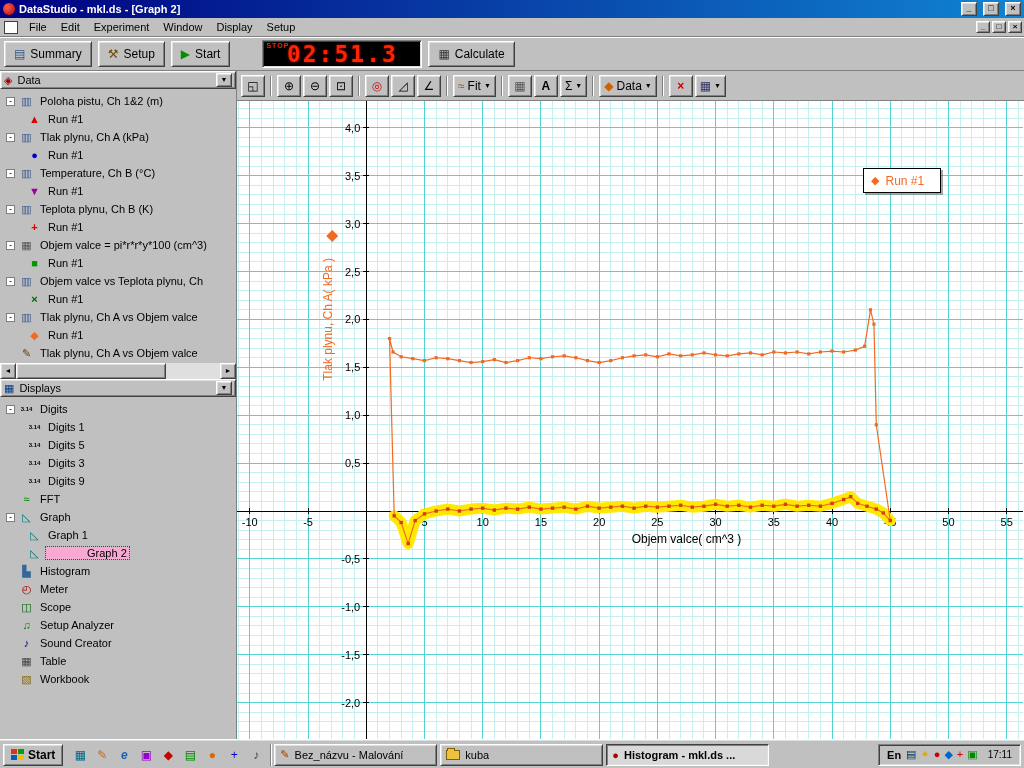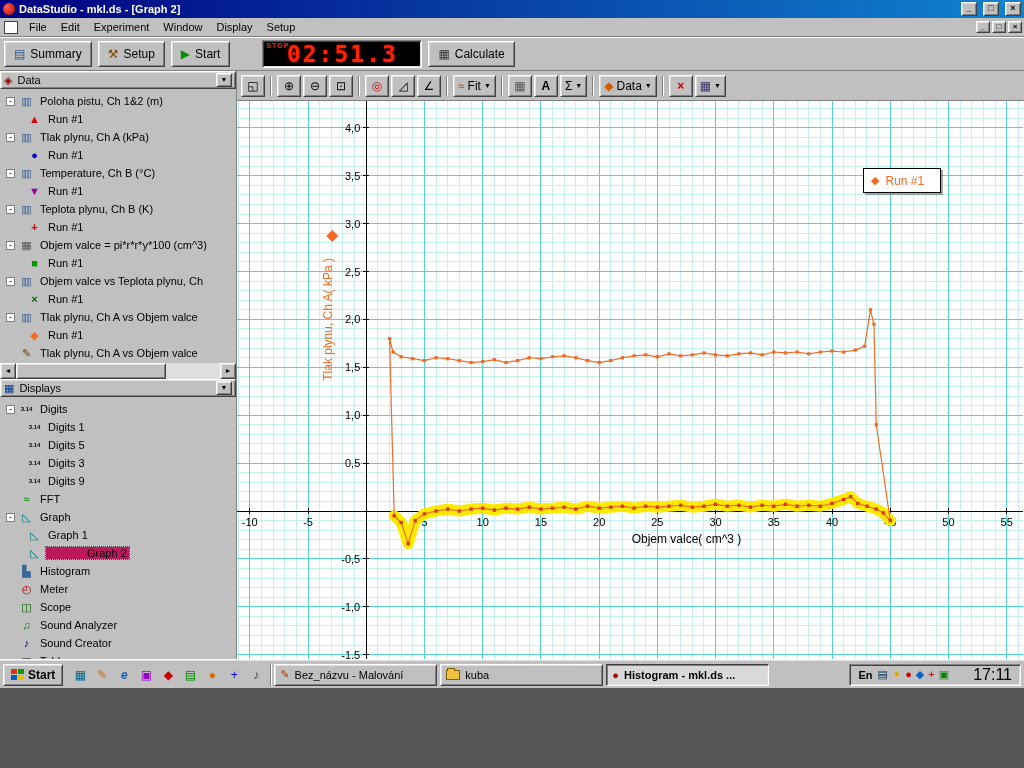--- a/index.html
+++ b/index.html
@@ -1,17 +1,17 @@
 <!DOCTYPE html>
 <html><head>
 <meta charset="utf-8">
 <style>
   * { margin:0; padding:0; box-sizing:border-box; font-family:"Liberation Sans",sans-serif; cursor:default; }
   html,body { background:#555; }
-  #screen { position:relative; width:1024px; height:688px; background:#c0c0c0; overflow:hidden; font-size:11px; color:#000; }
+  #screen { position:relative; width:1024px; height:768px; background:#c0c0c0; overflow:hidden; font-size:11px; color:#000; }
 
   .raised { background:#c0c0c0; border:1px solid; border-color:#ffffff #404040 #404040 #ffffff;
             box-shadow:inset 1px 1px 0 #dfdfdf, inset -1px -1px 0 #808080; }
   .sunken { border:1px solid; border-color:#808080 #ffffff #ffffff #808080;
             box-shadow:inset 1px 1px 0 #404040, inset -1px -1px 0 #dfdfdf; }
 
   
   .titlebar { height:18px; background:linear-gradient(90deg,#000080,#1084d0); display:flex; align-items:center;
               padding:0 3px; color:#fff; font-weight:bold; gap:4px; }
   .app-ico { width:12px; height:12px; border-radius:50%; background:radial-gradient(circle at 35% 35%, #ff6050, #b00000); flex:0 0 auto; }
@@ -42,21 +42,21 @@
   .tree { overflow:hidden; padding-top:3px; }
   #data-tree { height:274px; flex:0 0 auto; }
   #displays-tree { flex:1; }
   .tree-row { height:18px; display:flex; align-items:center; gap:4px; padding-left:6px; white-space:nowrap; overflow:hidden; }
   .tree-row.child { padding-left:27px; }
   .expand-box { width:9px; height:9px; flex:0 0 auto; background:#fff; border:1px solid #808080; font-size:9px; line-height:7px; text-align:center; color:#000; }
   .expand-spacer { width:9px; flex:0 0 auto; }
   .tree-icon { width:15px; flex:0 0 auto; text-align:center; font-size:11px; line-height:11px; }
   .tree-icon.small-txt { font-size:6px; font-weight:bold; letter-spacing:0; }
   .tree-label { padding:0 2px; }
-  .tree-label.selected { background:#be185d; outline:1px dotted #444;padding-left:41px; }
+  .tree-label.selected { background:#f9a8d4; outline:1px dotted #444;padding-left:41px; }
   .hscroll { height:16px; flex:0 0 auto; display:flex; background:#dfdfdf; }
   .sb-btn { width:16px; height:16px; font-size:7px; line-height:14px; text-align:center; flex:0 0 auto; }
   .sb-thumb { width:150px; height:16px; flex:0 0 auto; }
   .sb-track { flex:1; }
 
   
   #graph-pane { flex:1; display:flex; flex-direction:column; background:#c0c0c0; }
   .graphtoolbar { height:30px; flex:0 0 auto; display:flex; align-items:center; gap:2px; padding:2px 4px; border-bottom:1px solid #808080; box-shadow:0 1px 0 #fff; }
   .gtbtn { height:22px; min-width:24px; display:inline-flex; align-items:center; justify-content:center; gap:3px; padding:0 4px; font-size:12px; }
   .gtbtn .arr { font-size:7px; }
@@ -77,21 +77,21 @@
   .ql { display:flex; align-items:center; gap:6px; padding:0 6px; border-right:1px solid #808080; box-shadow:1px 0 0 #fff; height:22px; }
   .ql .qlic { font-size:12px; width:16px; text-align:center; }
   .taskbtn { width:163px; height:22px; display:inline-flex; align-items:center; gap:5px; padding:0 5px; overflow:hidden; }
   .taskbtn .t-ic { flex:0 0 auto; font-size:11px; }
   .taskbtn .t-lbl { white-space:nowrap; overflow:hidden; text-overflow:ellipsis; font-size:11px; }
   .taskbtn.active { border-color:#404040 #ffffff #ffffff #404040; box-shadow:inset 1px 1px 0 #808080, inset -1px -1px 0 #dfdfdf;
                     background:#d9d9d9; font-weight:bold; }
   .tray { margin-left:auto; height:22px; display:flex; align-items:center; gap:5px; padding:0 8px; }
   .tray .tric { font-size:11px; }
   .tray .lang { font-size:11px; font-weight:bold; }
-  .tray .clock { font-size:16px; margin-left:19px; }
+  .tray .clock { font-size:10px; margin-left:5px; }
 
   .folder-ic { width:14px; height:10px; background:#f0c040; border:1px solid #806000; position:relative; }
   .folder-ic:before { content:""; position:absolute; top:-3px; left:0; width:6px; height:2px; background:#f0c040; border:1px solid #806000; border-bottom:none; }
 </style>
 </head>
 <body>
 
 <div id="screen">
 
   <div class="titlebar">
@@ -281,21 +281,21 @@
             <span class="tree-label">Meter</span>
           </div>
           <div class="tree-row">
             <span class="expand-spacer"></span>
             <span class="tree-icon" style="color: rgb(0, 102, 0);">◫</span>
             <span class="tree-label">Scope</span>
           </div>
           <div class="tree-row">
             <span class="expand-spacer"></span>
             <span class="tree-icon" style="color: rgb(0, 136, 0);">♫</span>
-            <span class="tree-label">Sound Analyzer</span>
+            <span class="tree-label">Setup Analyzer</span>
           </div>
           <div class="tree-row">
             <span class="expand-spacer"></span>
             <span class="tree-icon" style="color: rgb(0, 0, 136);">♪</span>
             <span class="tree-label">Sound Creator</span>
           </div>
           <div class="tree-row">
             <span class="expand-spacer"></span>
             <span class="tree-icon" style="color: rgb(68, 68, 68);">▦</span>
             <span class="tree-label">Table</span>

